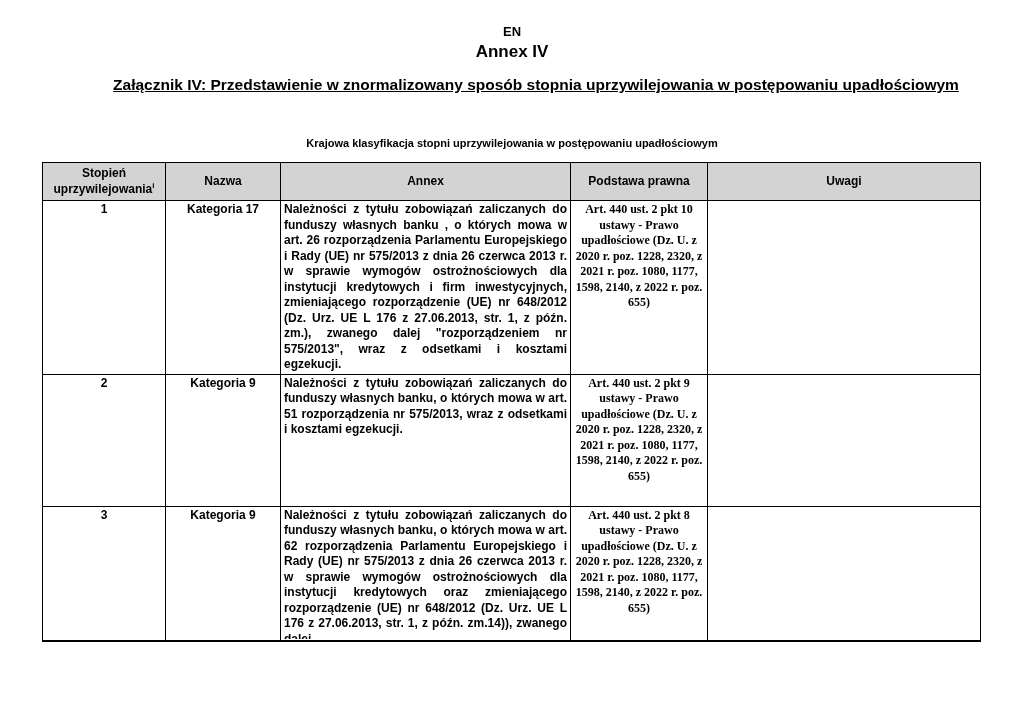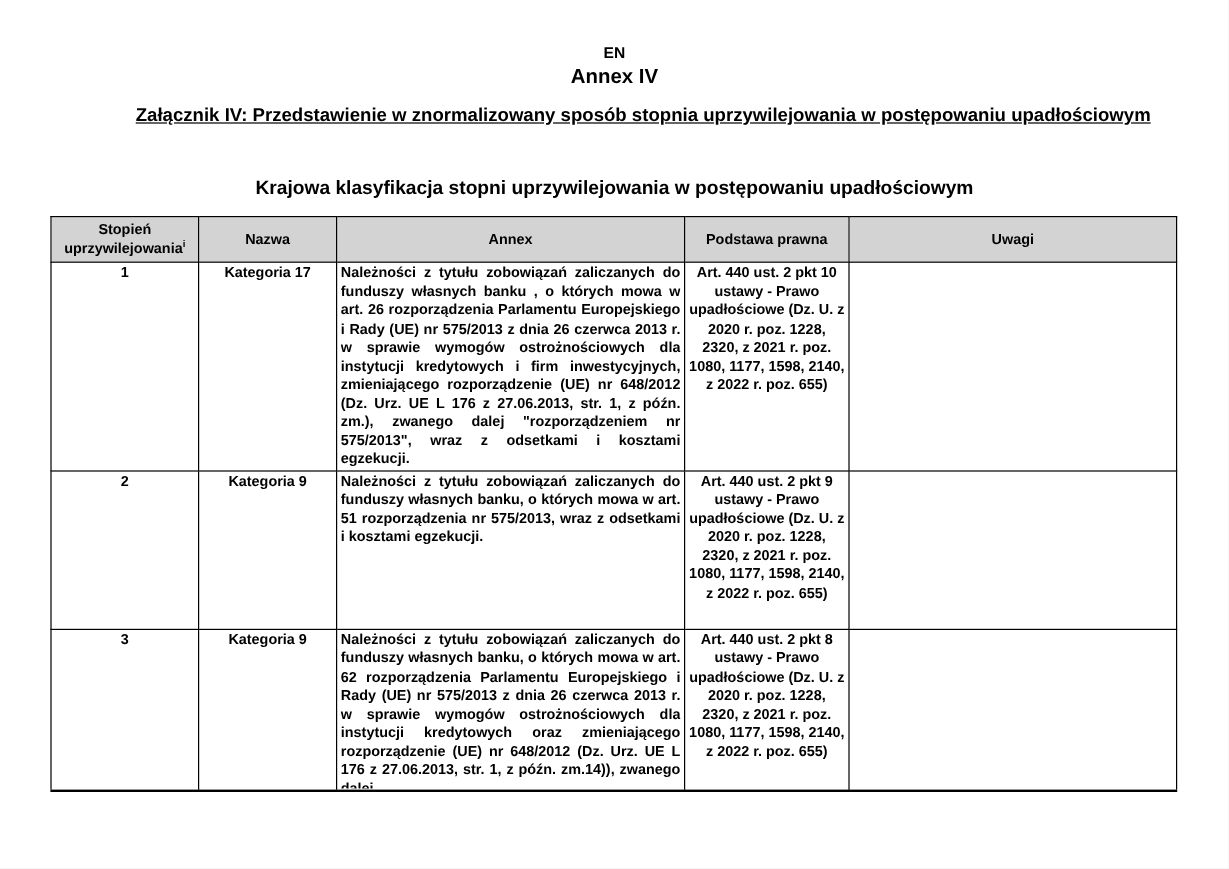--- a/index.html
+++ b/index.html
@@ -2,44 +2,44 @@
 <html lang="pl"><head>
 <meta charset="utf-8">
 <style>
   html,body{margin:0;padding:0;background:#e8e8e8;}
   .page{
     width:1024px;height:724px;background:#ffffff;position:relative;
     font-family:"Liberation Sans", sans-serif;color:#000;font-weight:bold;
     overflow:hidden;margin:0 auto;
   }
   .center{text-align:center;}
-  .lang{padding-top:36px;font-size:13px;line-height:15px;}
+  .lang{padding-top:24px;font-size:13px;line-height:15px;}
   .annex{font-size:17px;line-height:15px;margin-top:5px;}
   .doc-title{
     font-size:15.5px;margin-top:17px;text-decoration:underline;
     letter-spacing:0px;
     padding-left:48px;
   }
-  .subtitle{font-size:16px;margin-top:43px;}
+  .subtitle{font-size:11px;margin-top:43px;}
   .member{font-size:12.5px;margin-top:11px;}
   table.rank-table{
     border-collapse:collapse;margin:13px 0 0 42px;width:938px;
     table-layout:fixed;border:1px solid #000;border-bottom:2px solid #000;padding-left:12px;
   }
   .rank-table th,.rank-table td{
     border:1px solid #000;vertical-align:top;padding:1px 3px;
     font-size:12px;line-height:15.5px;overflow:hidden;
   }
   .rank-table th{
     background:#d3d3d3;text-align:center;vertical-align:middle;
     height:33px;padding:2px 4px;
   }
   .cell-rank,.cell-name{text-align:center;}
   .cell-desc{text-align:justify;margin-left:44px;}
-  .cell-legal{text-align:center;}
+  .cell-legal{text-align:center;font-family:Liberation Serif, serif;}
   tr.row-1 td{height:159px;}
   tr.row-2 td{height:129px;}
   tr.row-3 td{height:131px;}
   .clip{overflow:hidden;}
   tr.row-3 .cell-desc .clip{height:131px;text-align-last:justify;}
   sup{font-size:8px;line-height:0;}
 </style>
 </head>
 <body>
 

